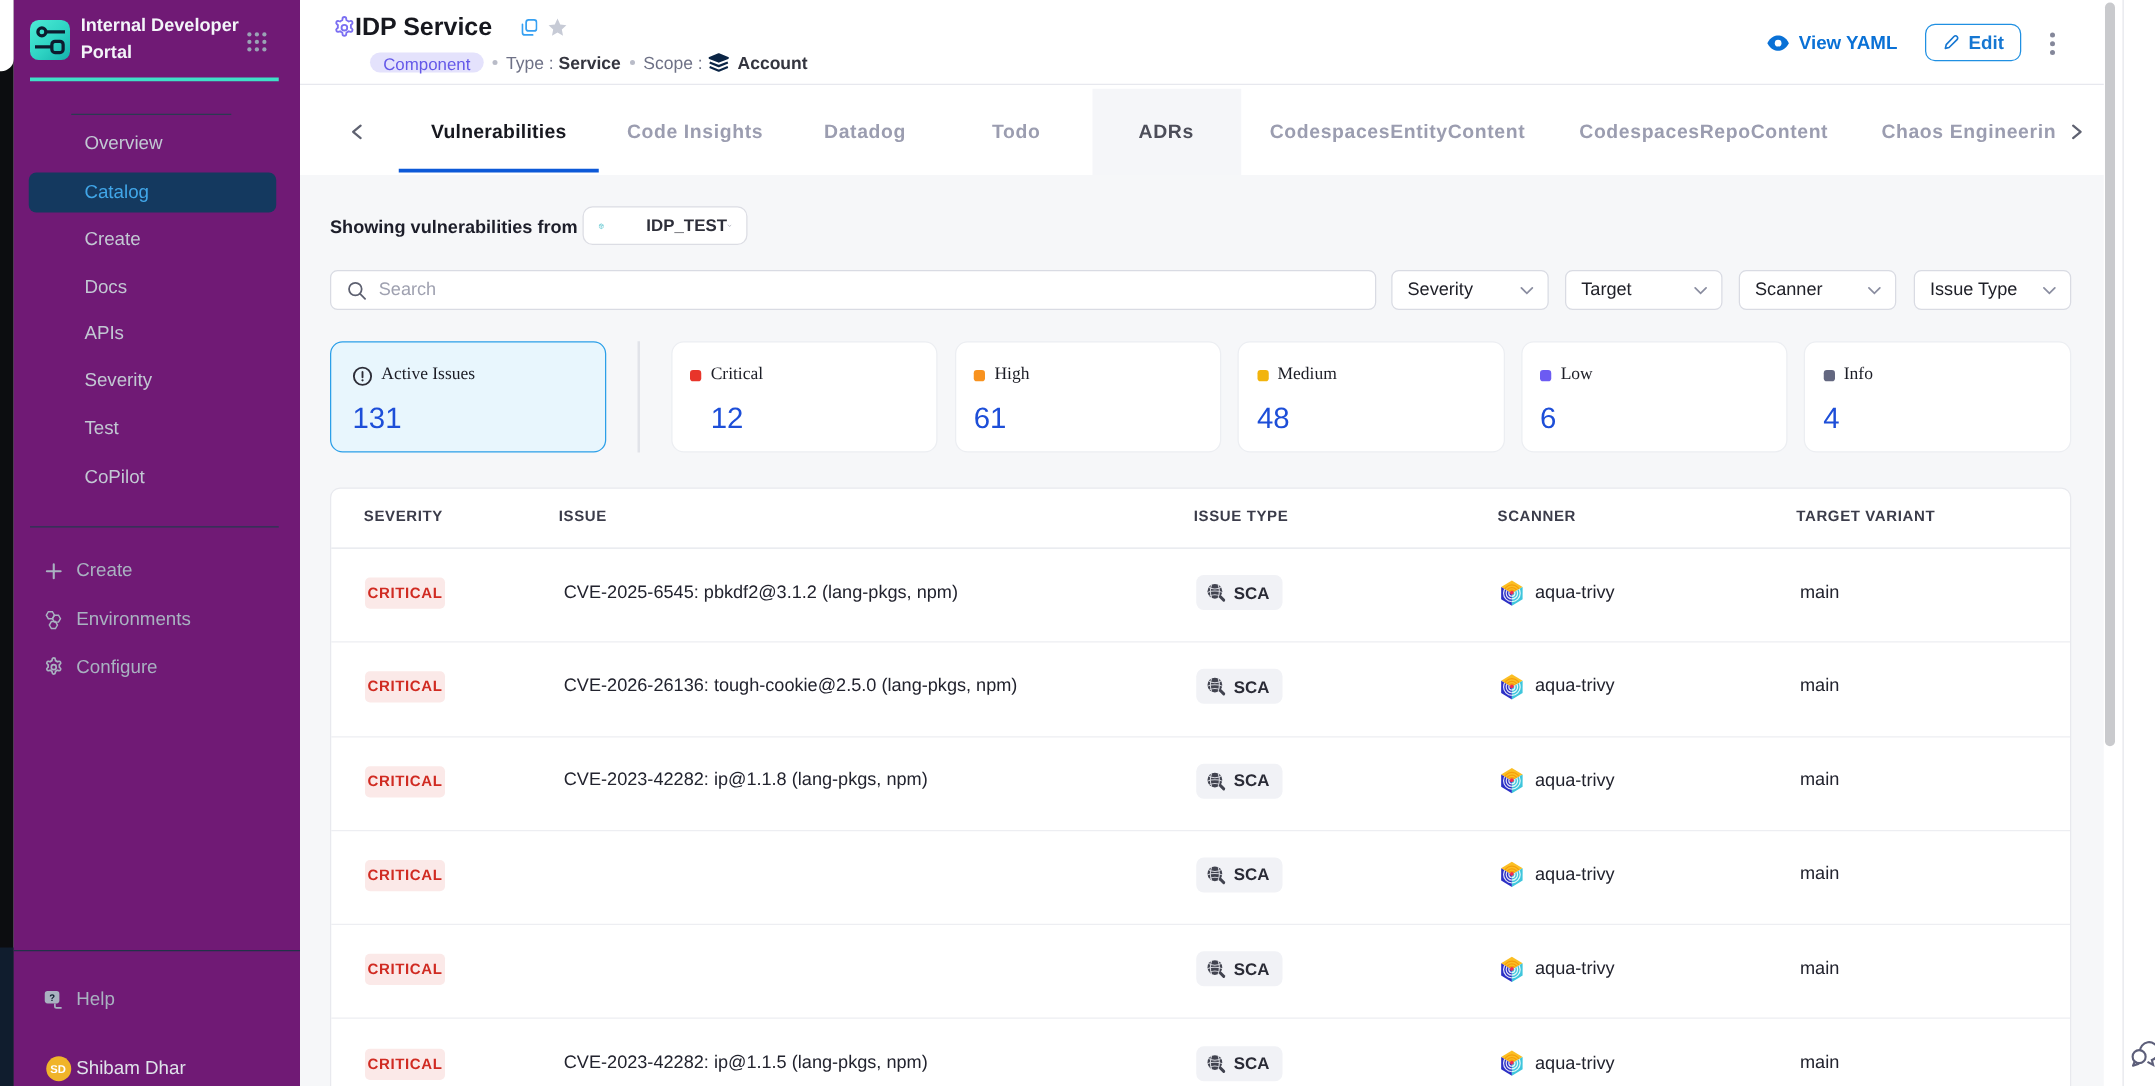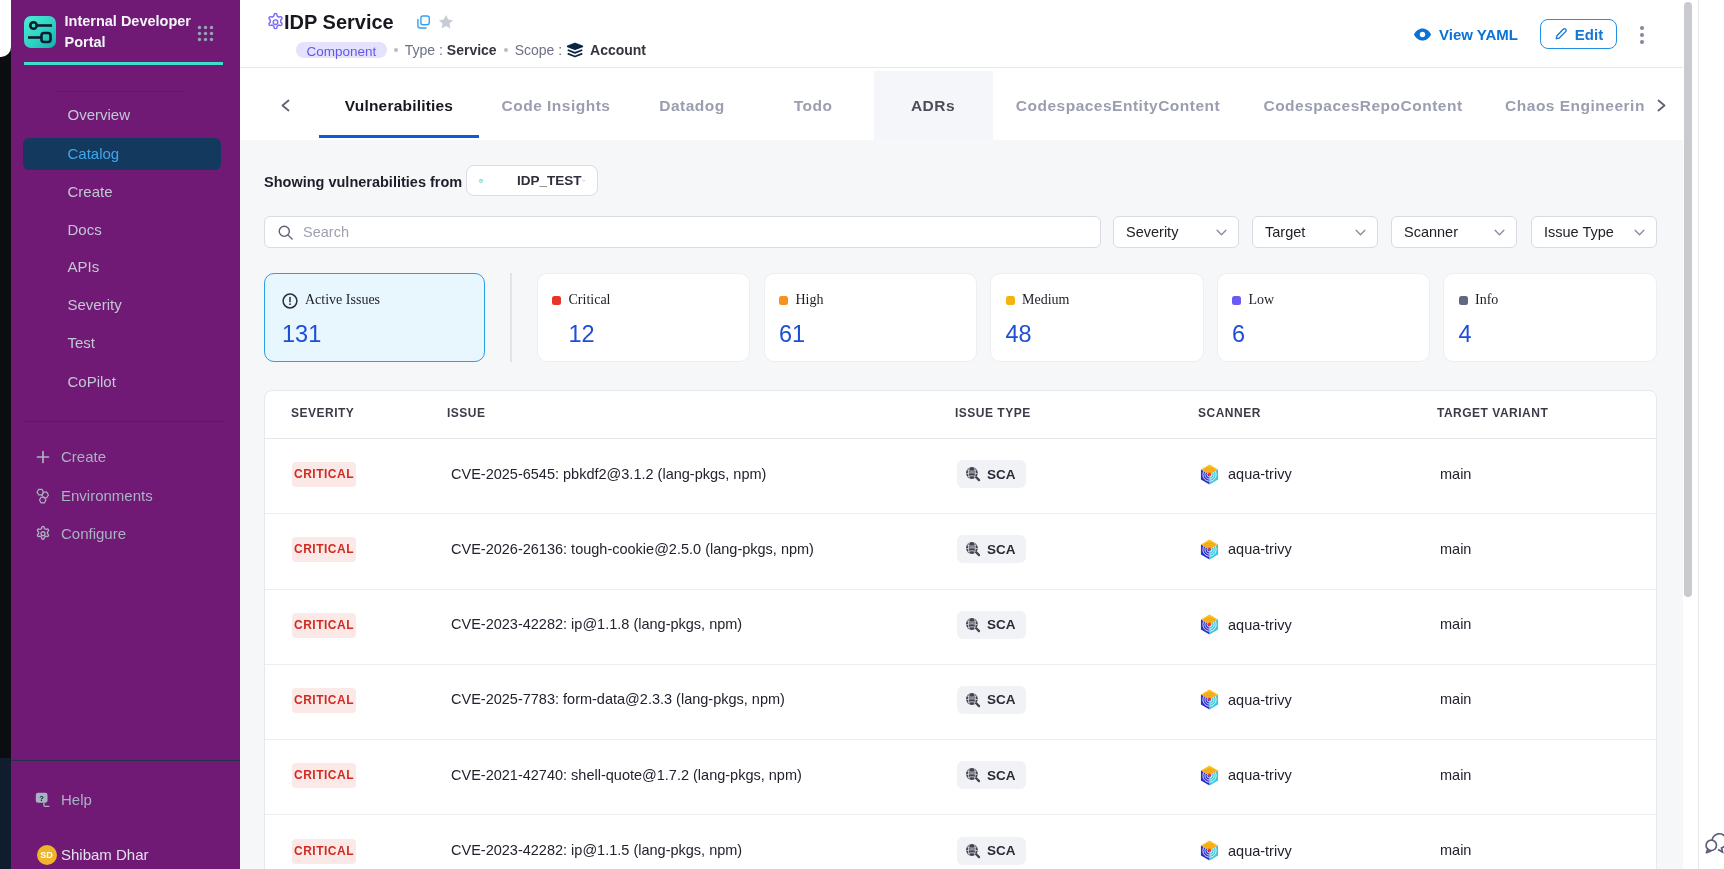--- a/index.html
+++ b/index.html
@@ -393,38 +393,36 @@
     <div class="scan">
         <svg width="21" height="23" viewBox="0 0 24 26">
           <use href="#trivy-i"></use>
         </svg>
         <span>aqua-trivy</span>
       </div>
     <div class="tv">main</div>
   </div>
   <div class="row" style="top:273.9px;">
     <div class="crit">CRITICAL</div>
-    <div class="issue">CVE-2025-7783: form-data@2.3.3 (lang-pkgs, npm)</div>
     <div class="chip">
         <svg width="16" height="16" viewBox="0 0 16 16">
           <use href="#sca-i"></use>
         </svg>
         <span>SCA</span>
       </div>
     <div class="scan">
         <svg width="21" height="23" viewBox="0 0 24 26">
           <use href="#trivy-i"></use>
         </svg>
         <span>aqua-trivy</span>
       </div>
     <div class="tv">main</div>
   </div>
   <div class="row" style="top:349.2px;">
     <div class="crit">CRITICAL</div>
-    <div class="issue">CVE-2021-42740: shell-quote@1.7.2 (lang-pkgs, npm)</div>
     <div class="chip">
         <svg width="16" height="16" viewBox="0 0 16 16">
           <use href="#sca-i"></use>
         </svg>
         <span>SCA</span>
       </div>
     <div class="scan">
         <svg width="21" height="23" viewBox="0 0 24 26">
           <use href="#trivy-i"></use>
         </svg>

